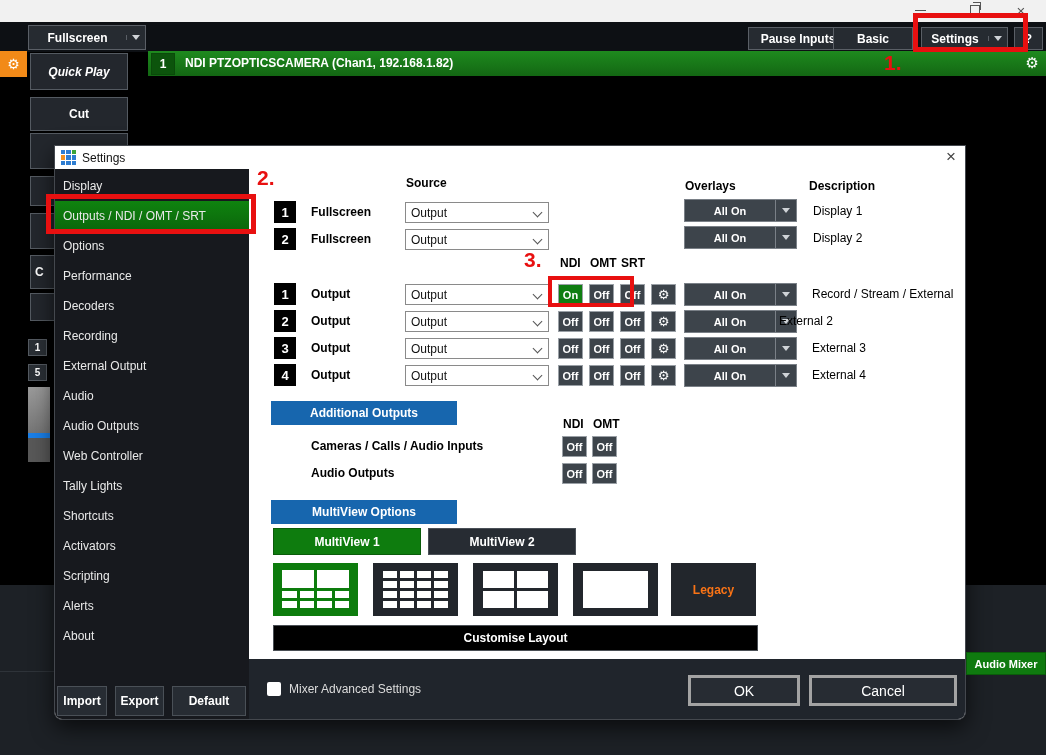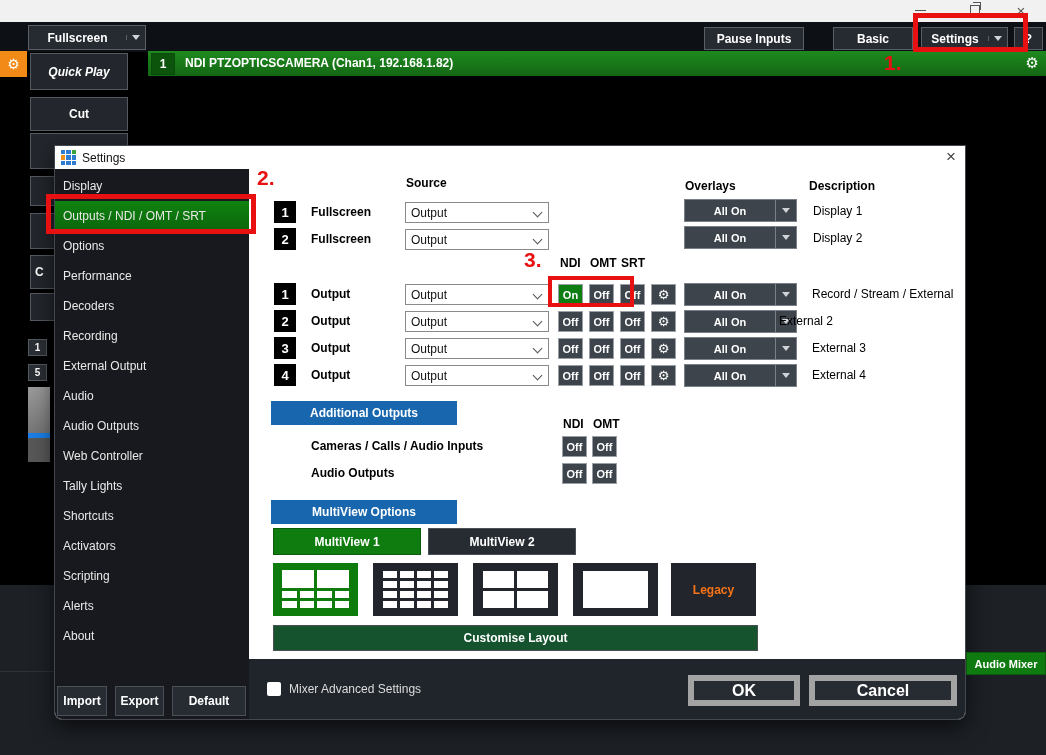--- a/index.html
+++ b/index.html
@@ -85,26 +85,26 @@
   .preview{width:85px;height:53px;background:#22262c;cursor:pointer;}
   .preview.selected{background:#0d7c0d;}
   .p1{padding:7px 9px;display:flex;flex-direction:column;gap:3px;}
   .p1 .top{display:flex;gap:3px;height:18px;} .p1 .top div{flex:1;background:#fff;}
   .p1 .rowS{display:flex;gap:3px;height:7px;} .p1 .rowS div{flex:1;background:#fff;}
   .pGrid{display:grid;gap:3px;padding:8px 10px;} .pGrid div{background:#fff;}
   .g44{grid-template-columns:repeat(4,1fr);grid-template-rows:repeat(4,1fr);}
   .g22{grid-template-columns:repeat(2,1fr);grid-template-rows:repeat(2,1fr);}
   .p4{padding:8px 10px;} .p4 div{width:100%;height:100%;background:#fff;}
   .legacy{color:#f97316;font-weight:bold;font-size:12px;display:flex;align-items:center;justify-content:center;}
-  .customise{width:485px;height:26px;background:#14532d;border:1px solid #4a4f55;color:#fff;font-weight:bold;
+  .customise{width:485px;height:26px;background:#000000;border:1px solid #4a4f55;color:#fff;font-weight:bold;
              font-size:12px;display:flex;align-items:center;justify-content:center;cursor:pointer;}
   .chk{width:14px;height:14px;background:#fff;border-radius:2px;cursor:pointer;}
   .chk-lbl{color:#dcdcdc;font-size:12px;white-space:nowrap;}
   .ok-btn{width:112px;height:31px;} .cancel-btn{width:148px;height:31px;}
-  .dlg-act{background:#272c33;border:6px solid #a3a3a3;color:#fff;font-weight:bold;font-size:16px;
+  .dlg-act{background:#272c33;border:3px solid #a3a3a3;color:#fff;font-weight:normal;font-size:14px;
            display:flex;align-items:center;justify-content:center;cursor:pointer;}
   
   .anno-box{border:5px solid #e81010;z-index:9;pointer-events:none;}
   .anno-box.thin{border-width:4px;}
   .anno-num{color:#e81010;font-weight:bold;font-size:21px;z-index:9;pointer-events:none;}
 </style>
 </head>
 <body>
 
 <div id="stage">
@@ -118,21 +118,21 @@
     </div>
   <div class="abs win-glyph close-glyph" style="left:1006px;">×</div>
 
   <div class="abs toolbar"></div>
   <div class="abs tb-btn tb-split" style="left:28px;top:25px;width:118px;height:25px;">
     <div class="main">Fullscreen</div>
     <div class="arr">
         <div class="tri-sm"></div>
       </div>
   </div>
-  <div class="abs tb-btn" style="left:704px;top:27px;width:100px;height:23px;">Pause Inputs</div>
+  <div class="abs tb-btn" style="left:748px;top:27px;width:100px;height:23px;">Pause Inputs</div>
   <div class="abs tb-btn" style="left:833px;top:27px;width:80px;height:23px;">Basic</div>
   <div class="abs tb-btn tb-split" style="left:921px;top:27px;width:87px;height:23px;">
     <div class="main">Settings</div>
     <div class="arr">
         <div class="tri-sm"></div>
       </div>
   </div>
   <div class="abs tb-btn" style="left:1014px;top:27px;width:29px;height:23px;">?</div>
 
   <div class="abs orange-btn gear">⚙</div>

